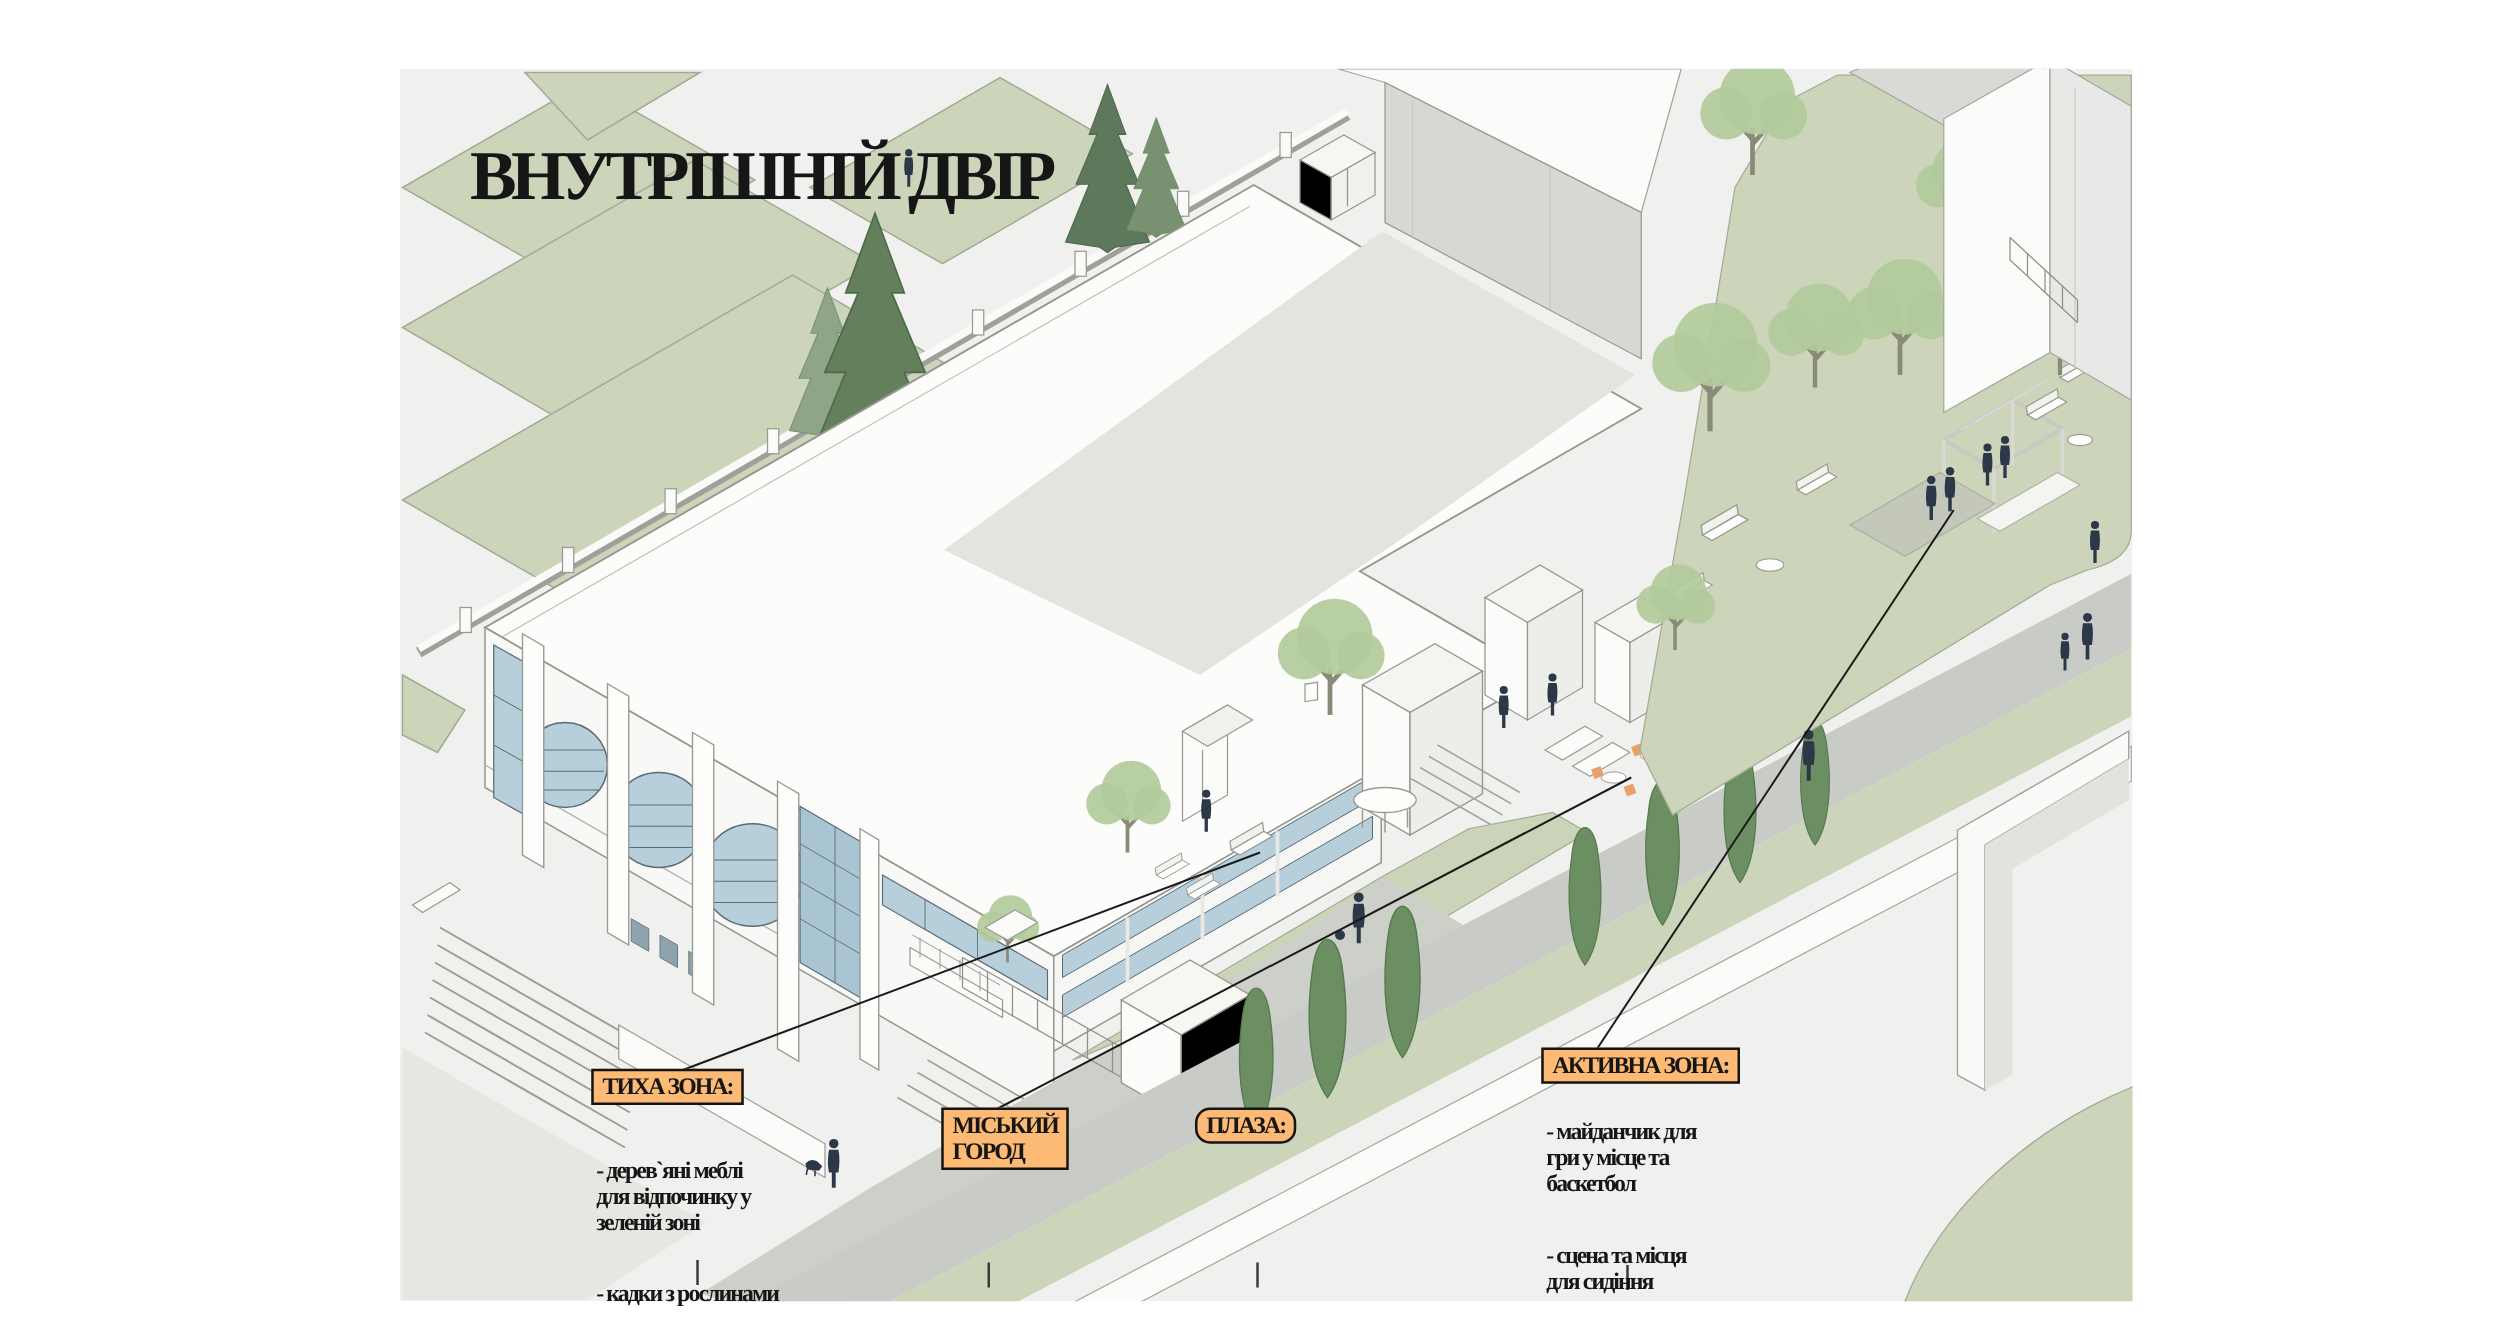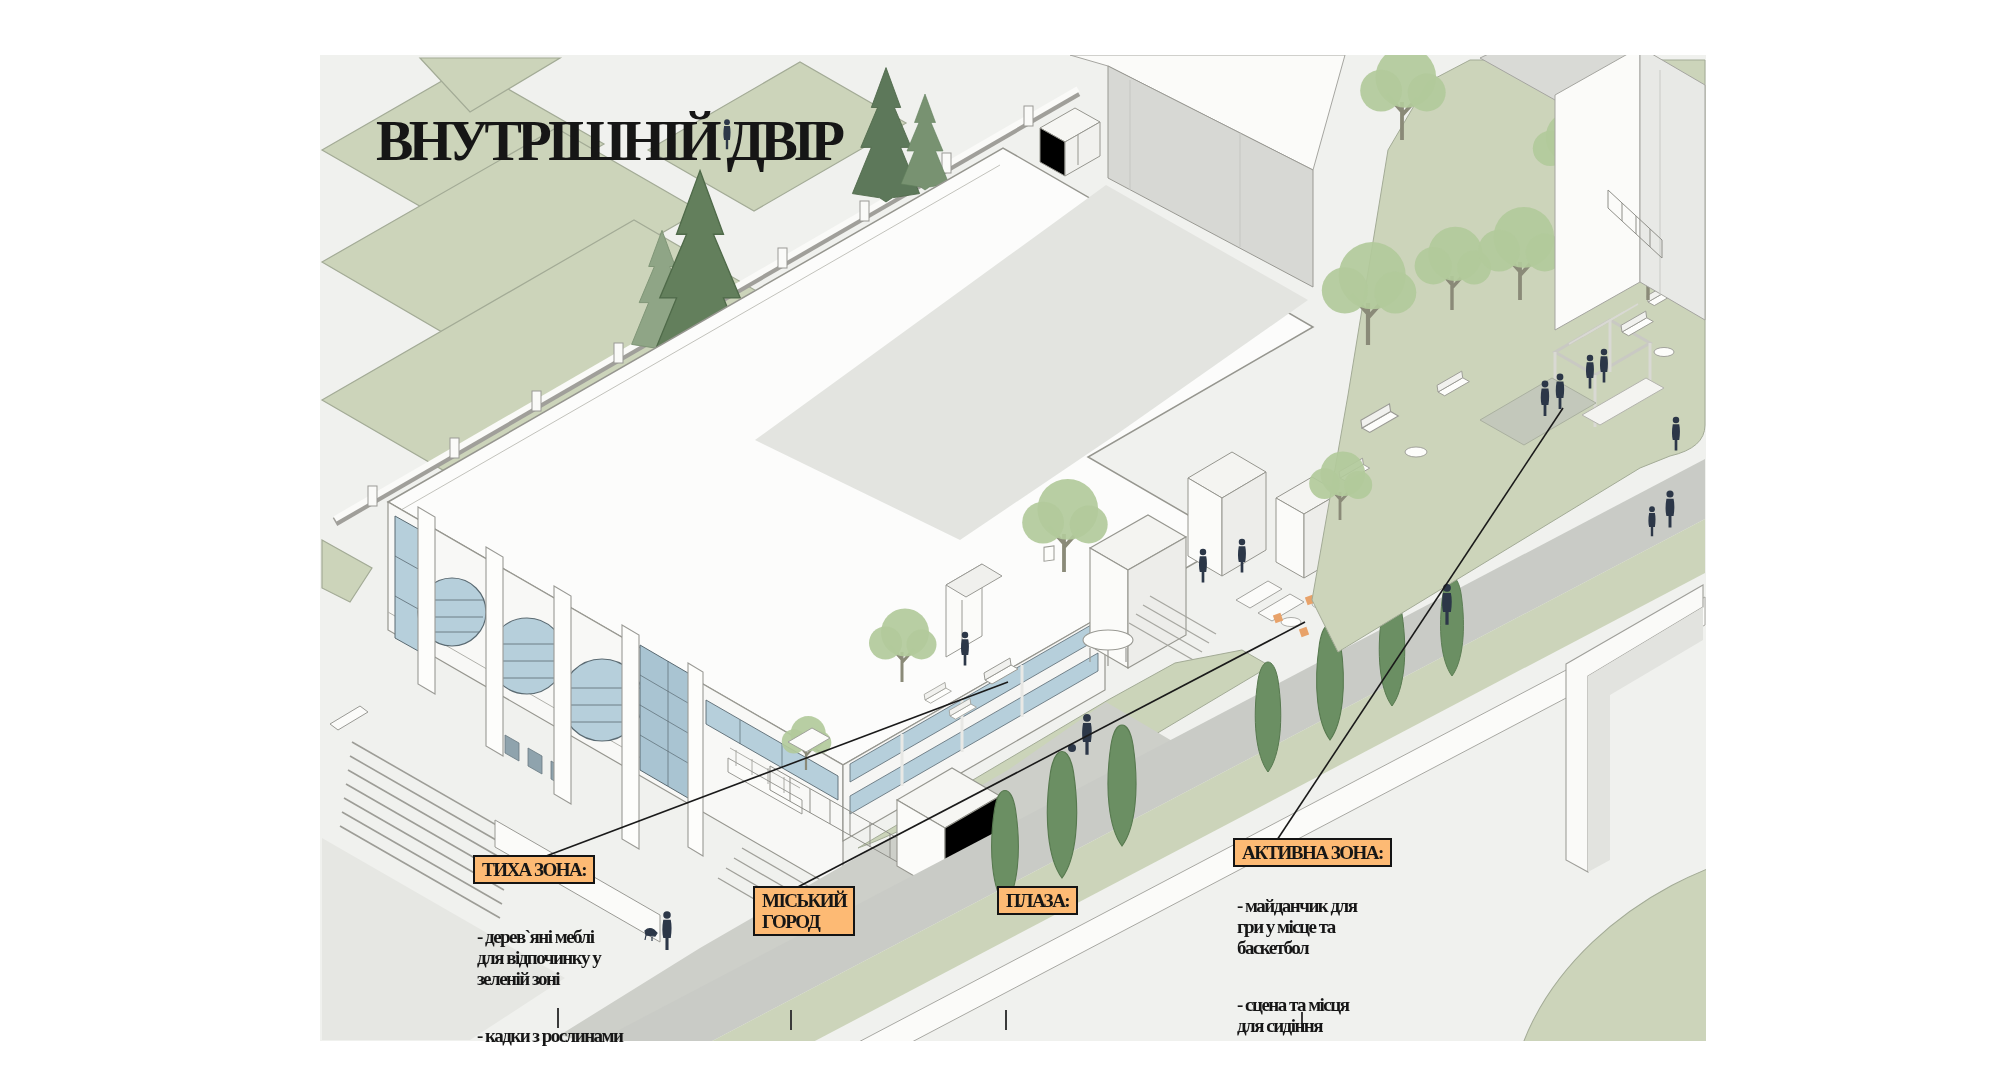--- a/index.html
+++ b/index.html
@@ -420,21 +420,21 @@
 <div class="callout-text" style="left:477px;top:905px;width:190px;">
   <div class="item">- дерев`яні меблі
 для відпочинку у
 зеленій зоні</div>
   <div class="item">- кадки з рослинами</div>
 </div>
 
 <div class="callout-box" style="left:753px;top:886px;">МІСЬКИЙ
 ГОРОД</div>
 
-<div class="callout-box" style="left:997px;top:886px;">ПЛАЗА:</div>
+<div class="callout-box" style="left:956px;top:886px;border-radius:12px;">ПЛАЗА:</div>
 
 <div class="callout-box" style="left:1233px;top:838px;">АКТИВНА ЗОНА:</div>
 <div class="callout-text" style="left:1237px;top:874px;width:190px;">
   <div class="item">- майданчик для
 гри у місце та
 баскетбол</div>
   <div class="item">- сцена та місця
 для сидіння</div>
   
 </div>

